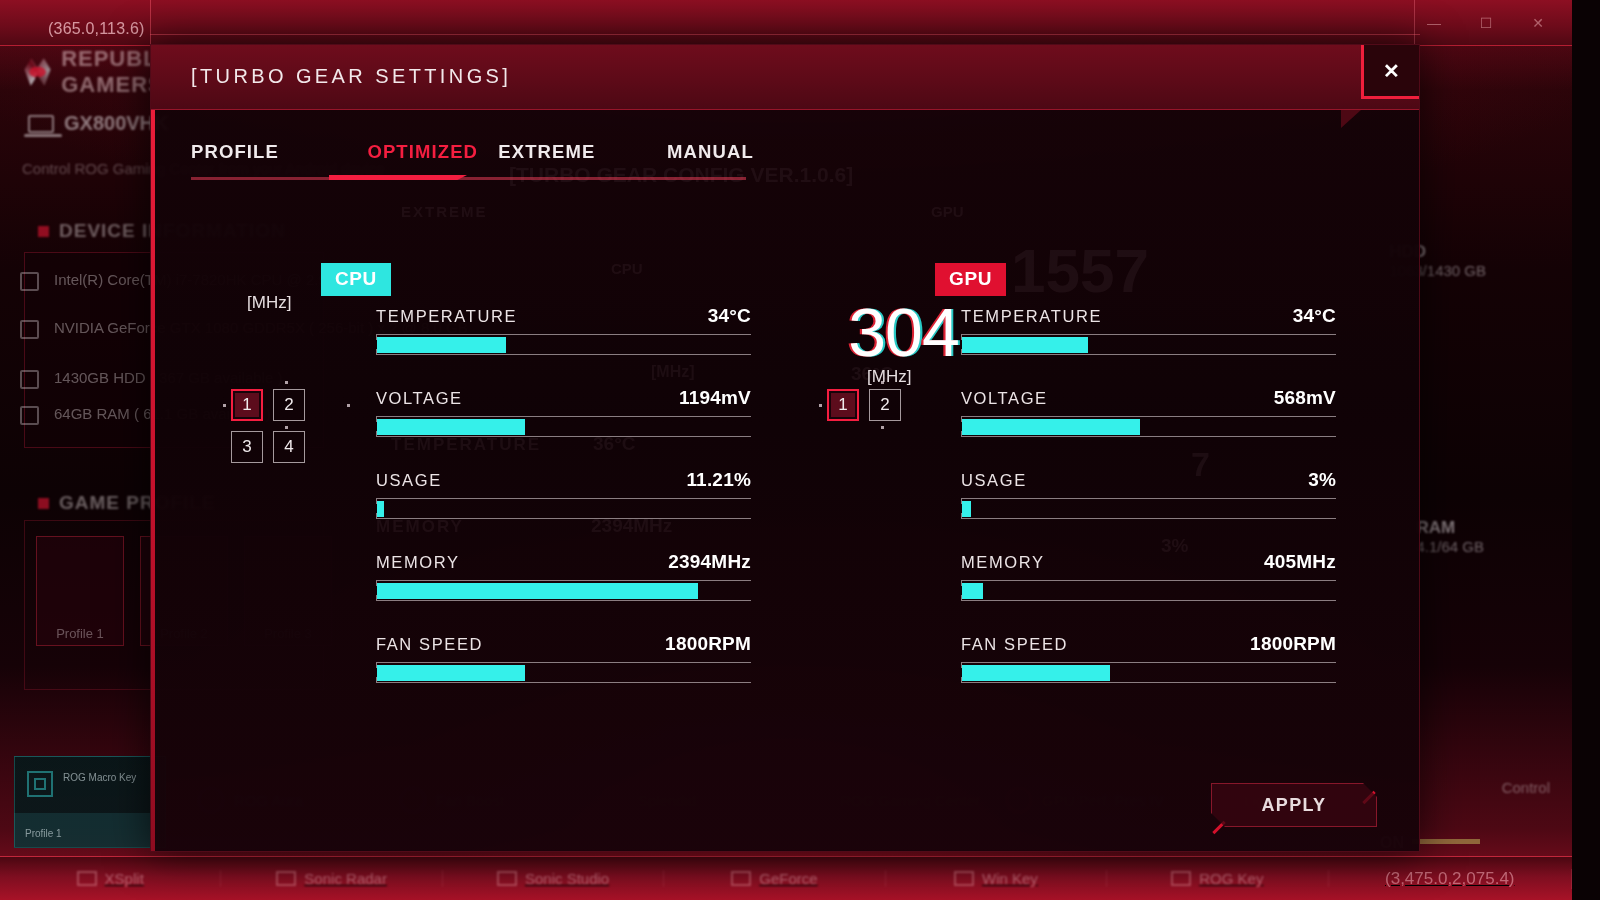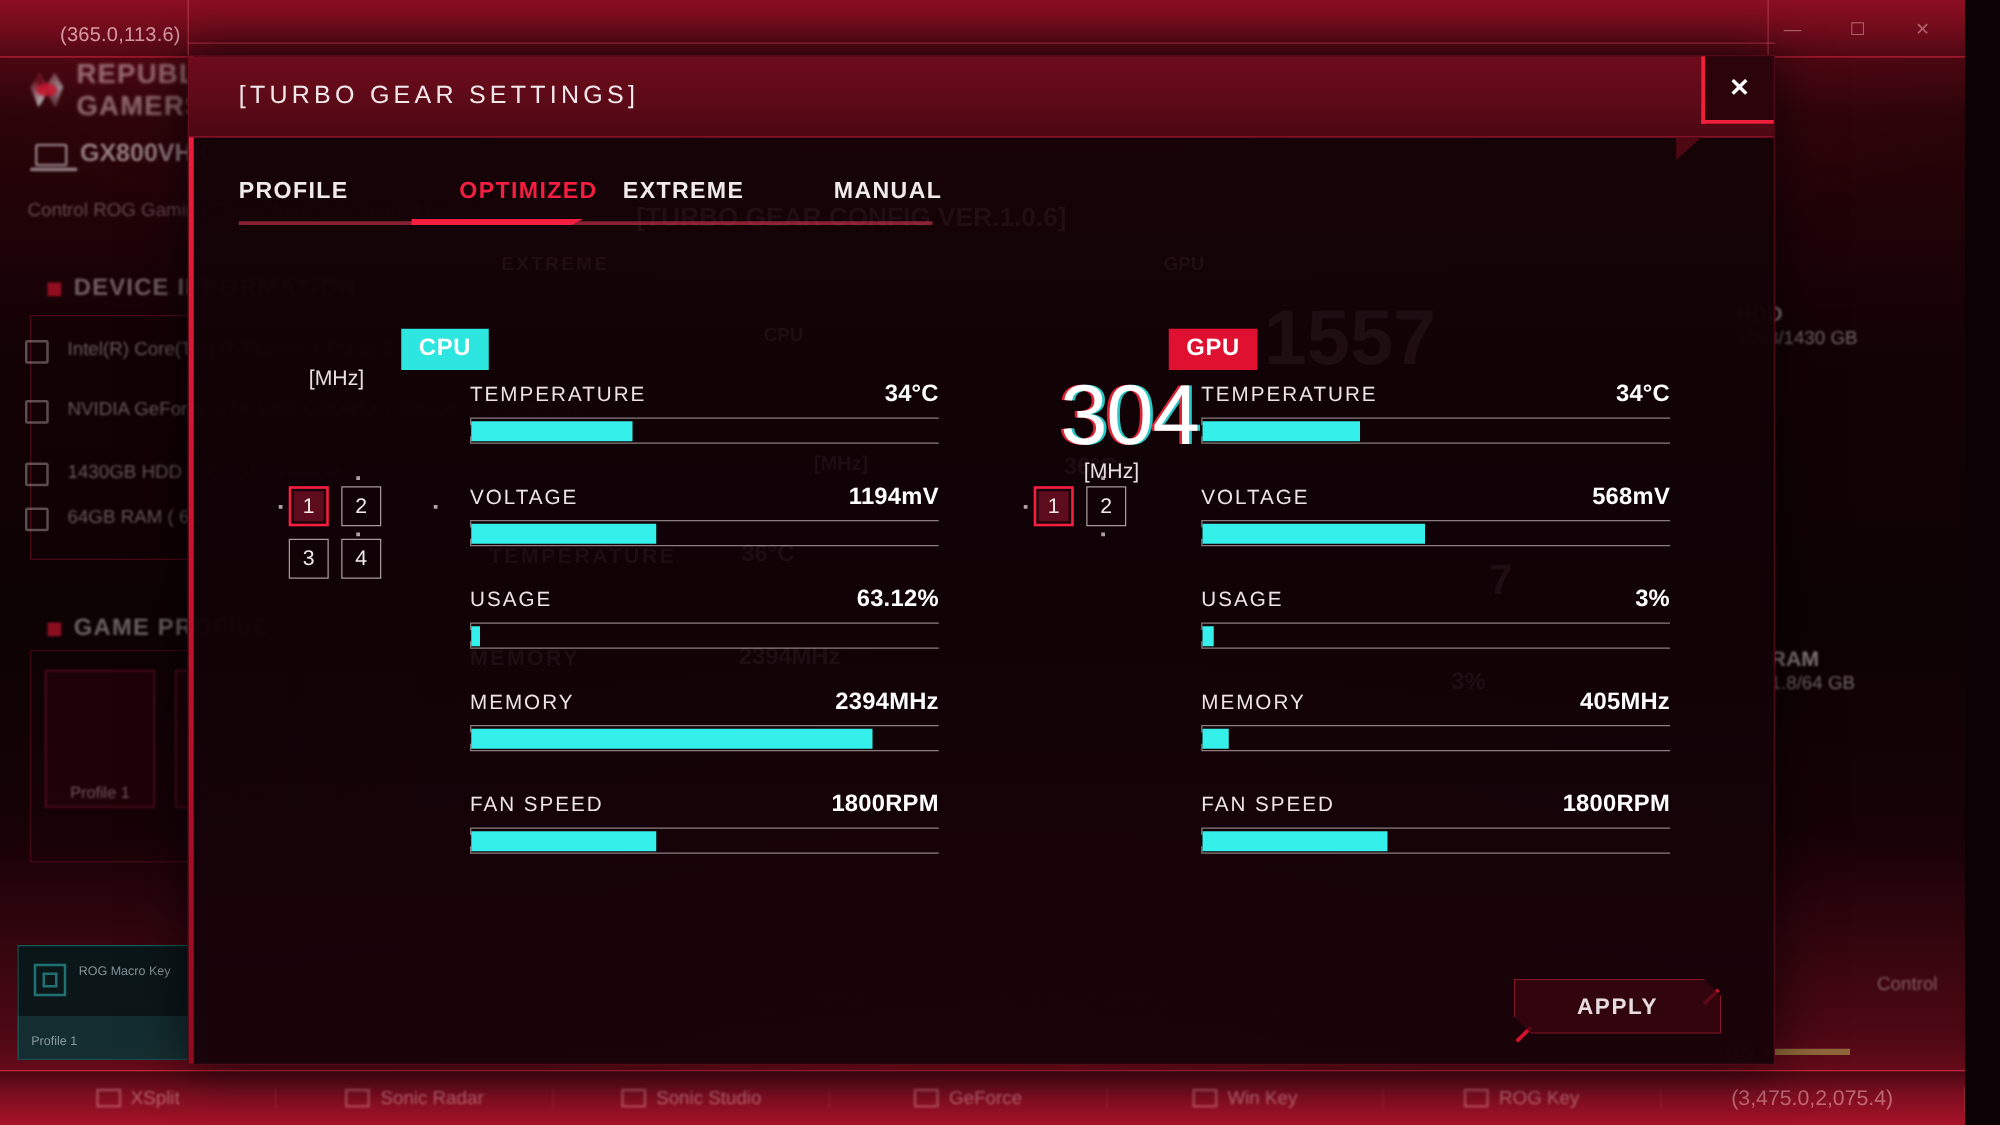--- a/index.html
+++ b/index.html
@@ -146,21 +146,21 @@
   }
   .bg-tile .t-ico {
     width: 26px; height: 26px; border-radius: 50%;
     border: 2px solid rgba(200,40,65,0.30);
   }
   .bg-tile .t-txt { line-height: 17px; }
   .bg-taskbar {
     position: absolute; left: 0; bottom: 0; width: 100%; height: 44px;
     background: linear-gradient(180deg, #4a0711 0%, #7d0e20 45%, #a81227 100%);
     border-top: 1px solid rgba(255,90,110,0.30);
-    display: flex; align-items: center;
+    display: flex; align-items: center; text-decoration: underline;
   }
   .tb-item {
     flex: 1; display: flex; align-items: center; justify-content: center; gap: 8px;
     color: rgba(255,205,212,0.42); font-size: 15px; filter: blur(0.9px);
     border-right: 1px solid rgba(255,140,160,0.14);
   }
   .tb-item .tb-ico { width: 20px; height: 15px; border: 2px solid rgba(255,190,200,.32); }
   .tb-coord { flex: 1.1; color: rgba(255,190,200,0.5); font-size: 17px; filter:none; justify-content:center; }
   .bg-toggle-on {
     position: absolute; right: 92px; bottom: 56px;
@@ -394,21 +394,21 @@
     <div class="bg-prof-card" style="left:36px">Profile 1</div>
     <div class="bg-prof-card" style="left:140px">Profile 2</div>
     <div class="bg-prof-card" style="left:244px">Profile 3</div>
 
     <div class="bg-right-stat" style="right:86px; top:242px;">
       <span>HDD</span>
       <small>1063/1430 GB</small>
     </div>
     <div class="bg-right-stat" style="right:88px; top:518px;">
       <span>RAM</span>
-      <small>1.8/64 GB</small>
+      <small>4.1/64 GB</small>
     </div>
 
     <div class="bg-touchpad">Control</div>
     <div class="bg-toggle-on-lbl">ON</div>
     <div class="bg-toggle-on"></div>
 
     <div class="bg-macro">
       <span class="mk-ico"></span>
       <span class="mk-t">ROG Macro Key</span>
       <span class="mk-p">Profile 1</span>
@@ -546,21 +546,21 @@
             <span class="metric-value">1194mV</span>
           </div>
           <div class="bar">
             <div class="bar-track"></div>
             <div class="bar-fill" style="width: calc(40% - 2px);"></div>
           </div>
         </div>
         <div class="metric">
           <div class="metric-top">
             <span class="metric-label">USAGE</span>
-            <span class="metric-value">63.12%</span>
+            <span class="metric-value">11.21%</span>
           </div>
           <div class="bar">
             <div class="bar-track"></div>
             <div class="bar-fill" style="width: calc(2.5% - 2px);"></div>
           </div>
         </div>
         <div class="metric">
           <div class="metric-top">
             <span class="metric-label">MEMORY</span>
             <span class="metric-value">2394MHz</span>

